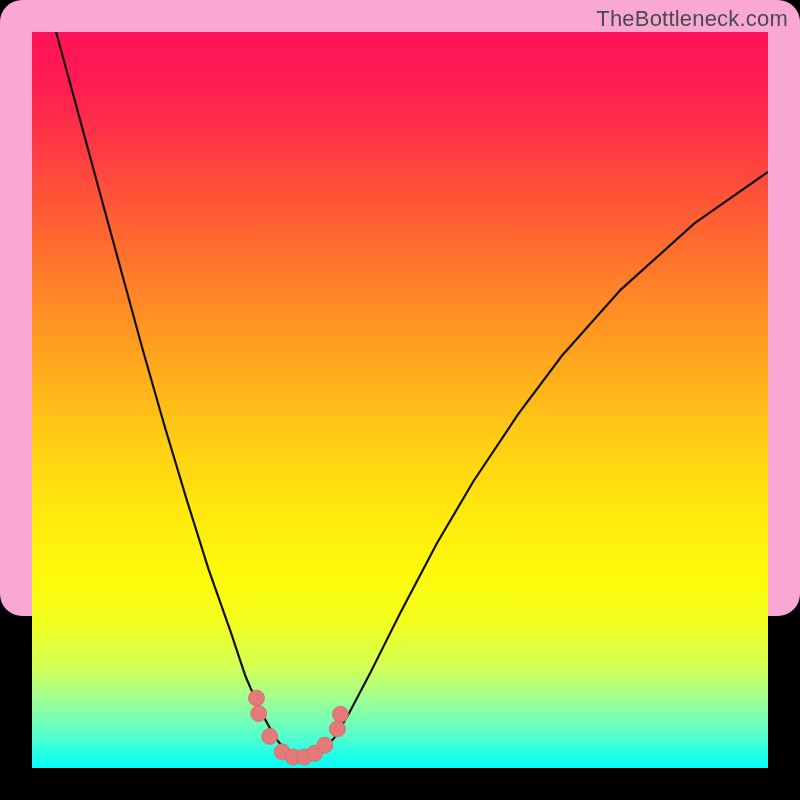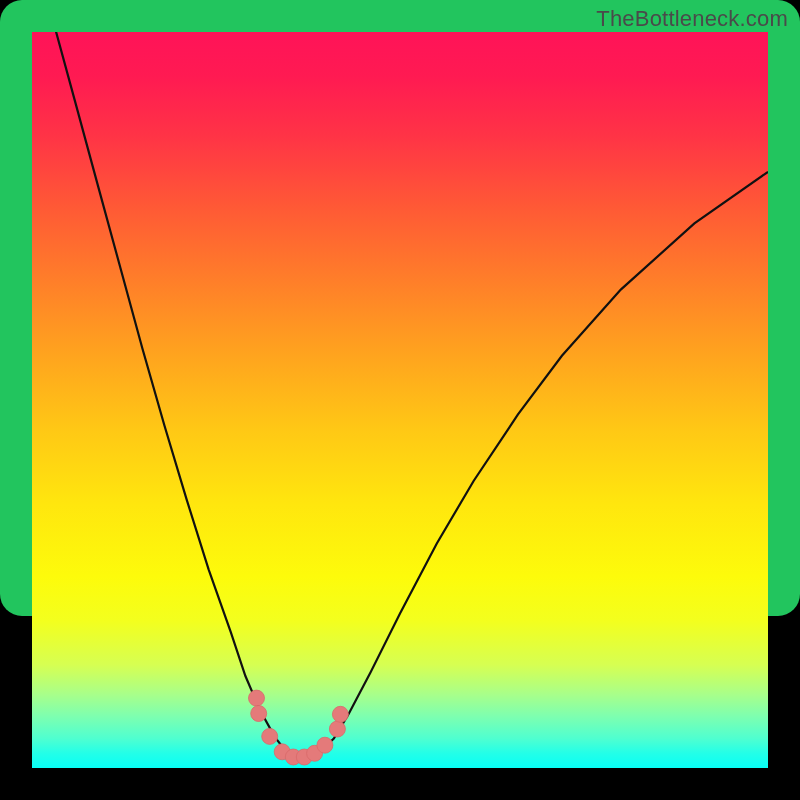--- a/index.html
+++ b/index.html
@@ -8,21 +8,21 @@
     width: 800px;
     height: 800px;
     overflow: hidden;
     background: #000;
     font-family: Arial, Helvetica, sans-serif;
   }
   .frame {
     position: absolute;
     top: 0; left: 0;
     width: 800px; height: 616px;
-    background: #22c55e;
+    background: #f9a8d4;
     border-radius: 22px;
   }
   .plot-area {
     position: absolute;
     top: 32px;
     left: 32px;
     width: 736px;
     height: 736px;
     overflow: hidden;
   }

